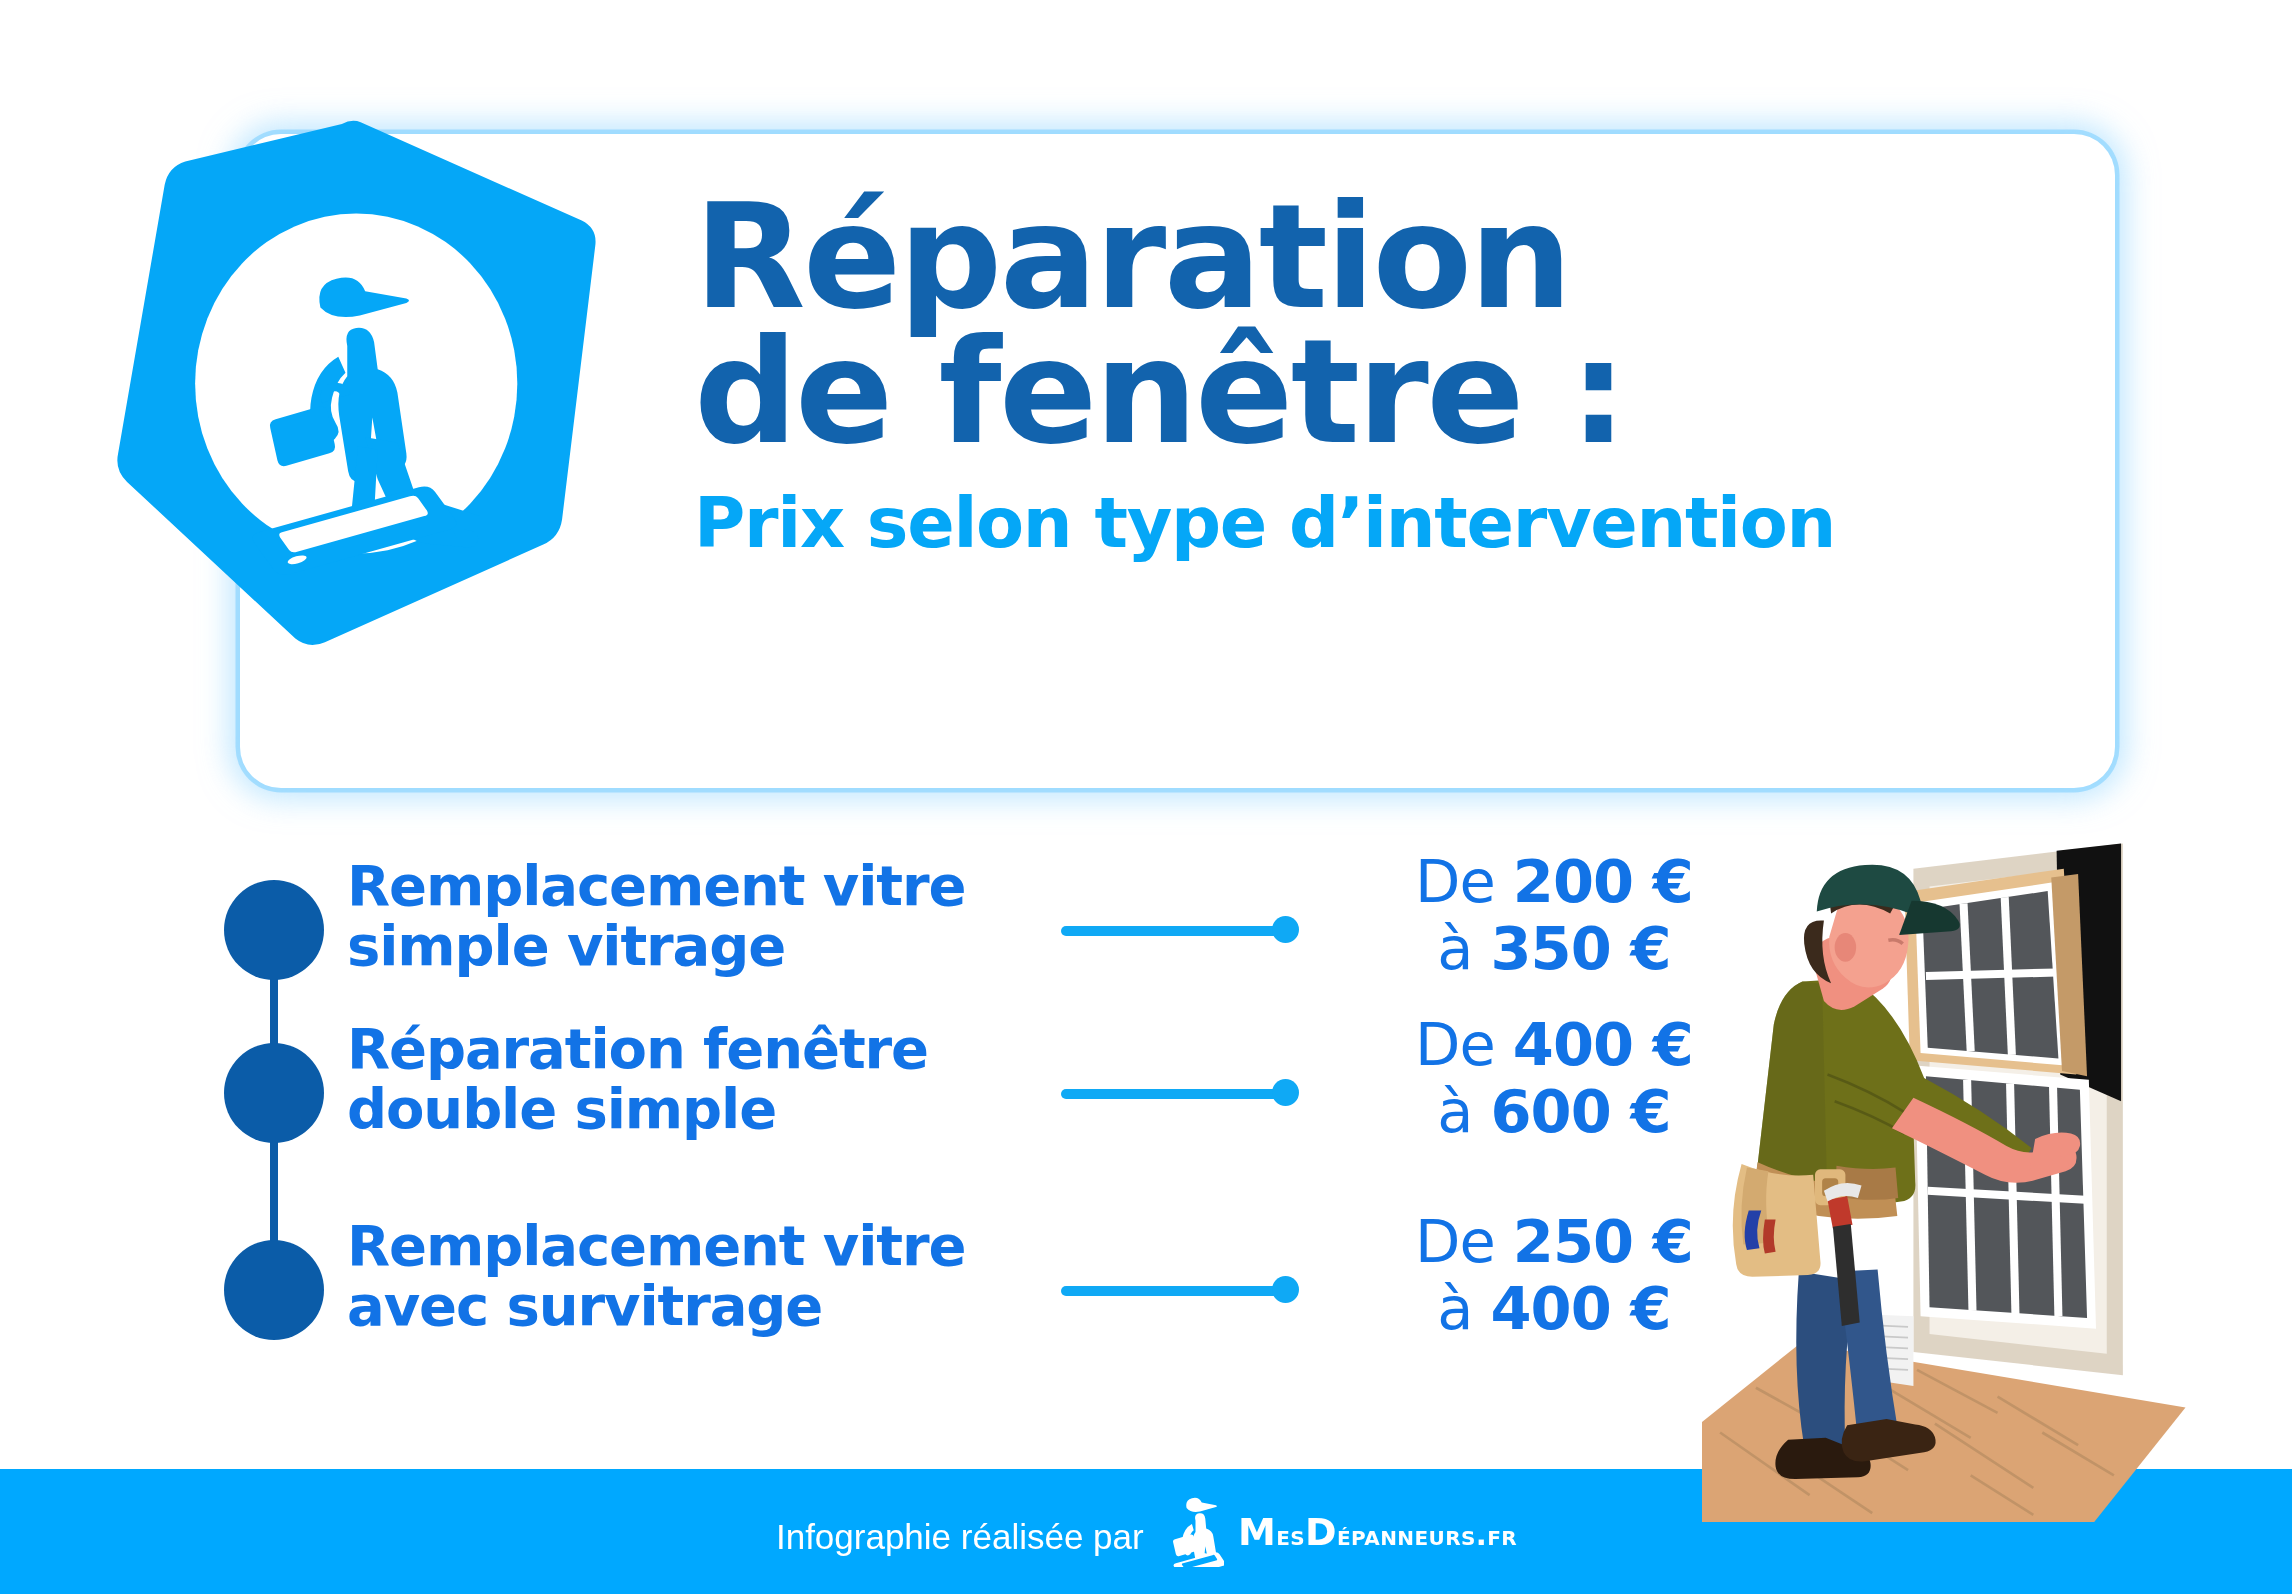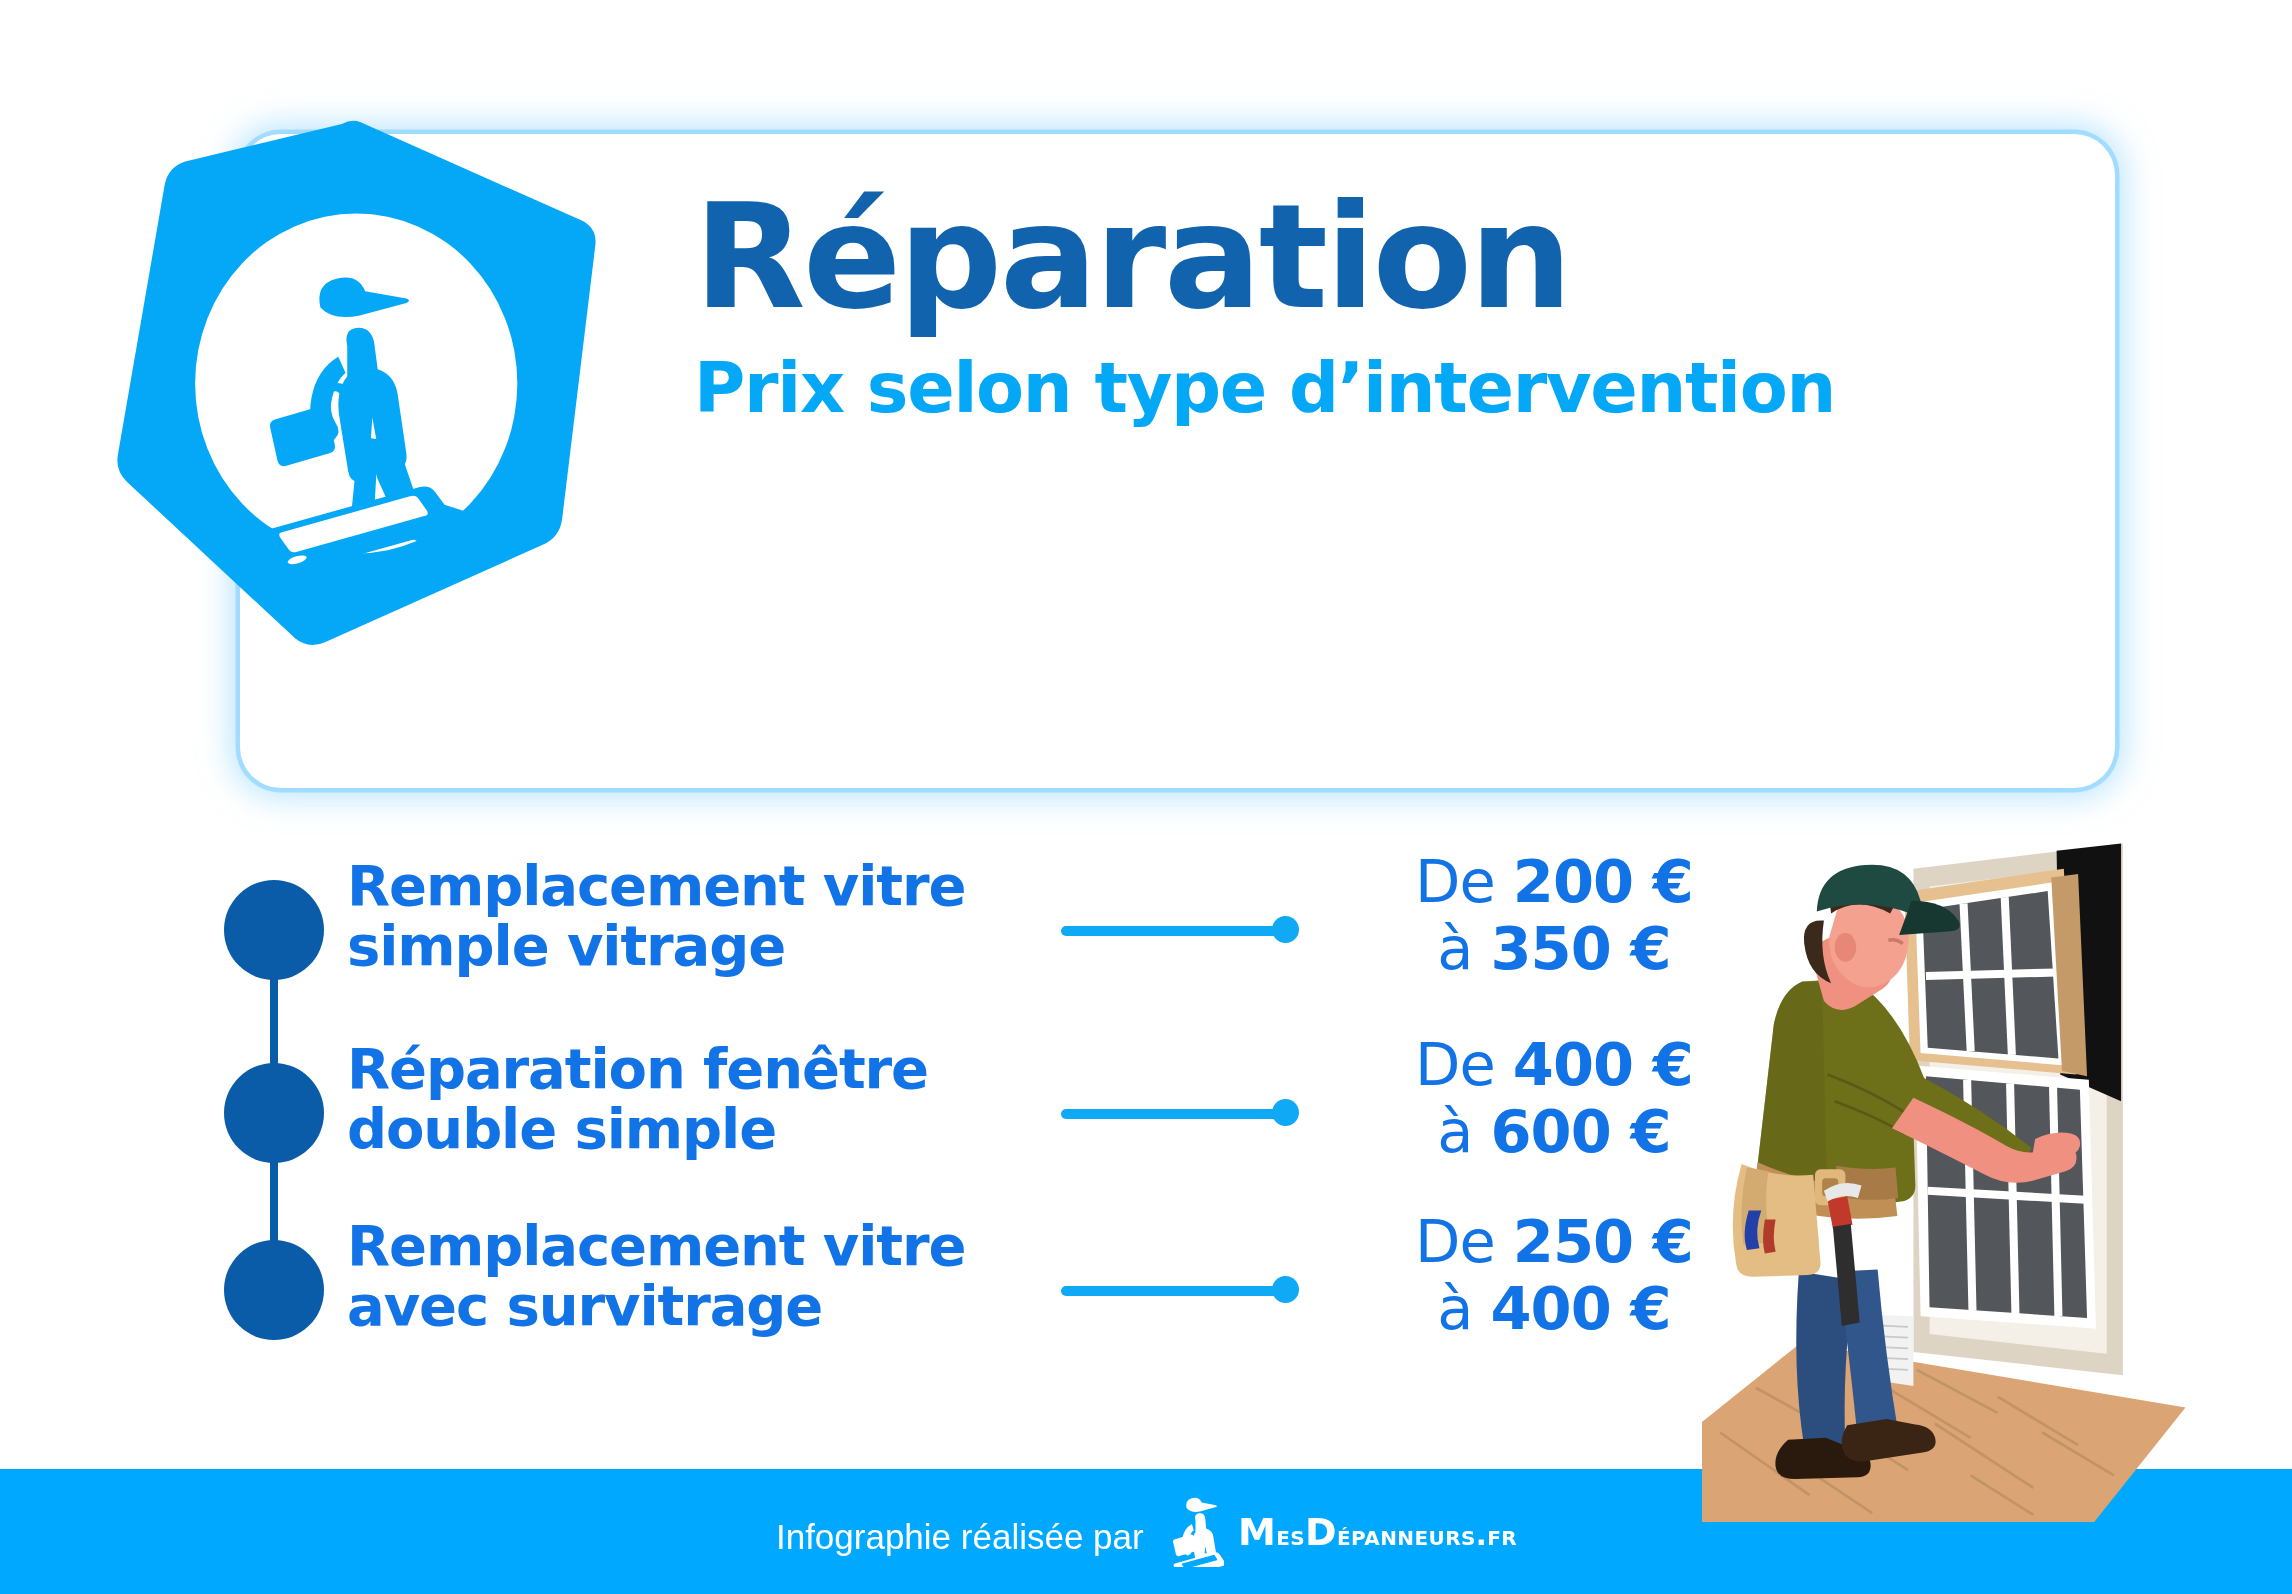--- a/index.html
+++ b/index.html
@@ -40,21 +40,21 @@
     letter-spacing:-1.3px;
     color:#05A7F7;
     white-space:nowrap;
   }
 
   
   .list-area{position:absolute;left:0;top:860px;width:2293px;height:573px;z-index:4;}
   .spine{position:absolute;left:270px;top:50px;width:8px;height:394px;background:#0B5CA8;border-radius:4.5px;}
   .row{position:absolute;left:0;width:1941px;height:152px;}
   .row.r0{top:0px;}
-  .row.r1{top:183px;}
+  .row.r1{top:163px;}
   .row.r2{top:360px;}
   .dot{
     position:absolute;left:224px;top:19.7px;width:100px;height:100px;border-radius:50%;
     background:#0B5CA8;
   }
   .label{
     position:absolute;left:347px;top:-3.6px;width:654px;
     font-family:"DejaVu Sans", sans-serif;
     font-weight:700;font-size:56px;line-height:1.06;letter-spacing:-1.1px;
     color:#1273E6;
@@ -124,20 +124,21 @@
       </g>
       <g fill="#ffffff">
         <path d="M196 466 l142 -40 q6 -2 9 2 l10 14 q3 5 -3 6 l-142 40 q-6 2 -9 -2 l-10 -14 q-3 -5 3 -6 Z"></path>
         <ellipse cx="212" cy="497" rx="11" ry="4" transform="rotate(-16 212 497)"></ellipse>
       </g>
     </svg>
   </div>
 
   <div class="title-block">
     <div class="title-line">Réparation</div>
+    <div class="title-line">de fenêtre :</div>
     <div class="subtitle">Prix selon type d’intervention</div>
   </div>
 
   <div class="list-area">
     <div class="spine"></div>
 
     <div class="row r0">
       <div class="dot"></div>
       <div class="label">
         <div>Remplacement vitre</div>

